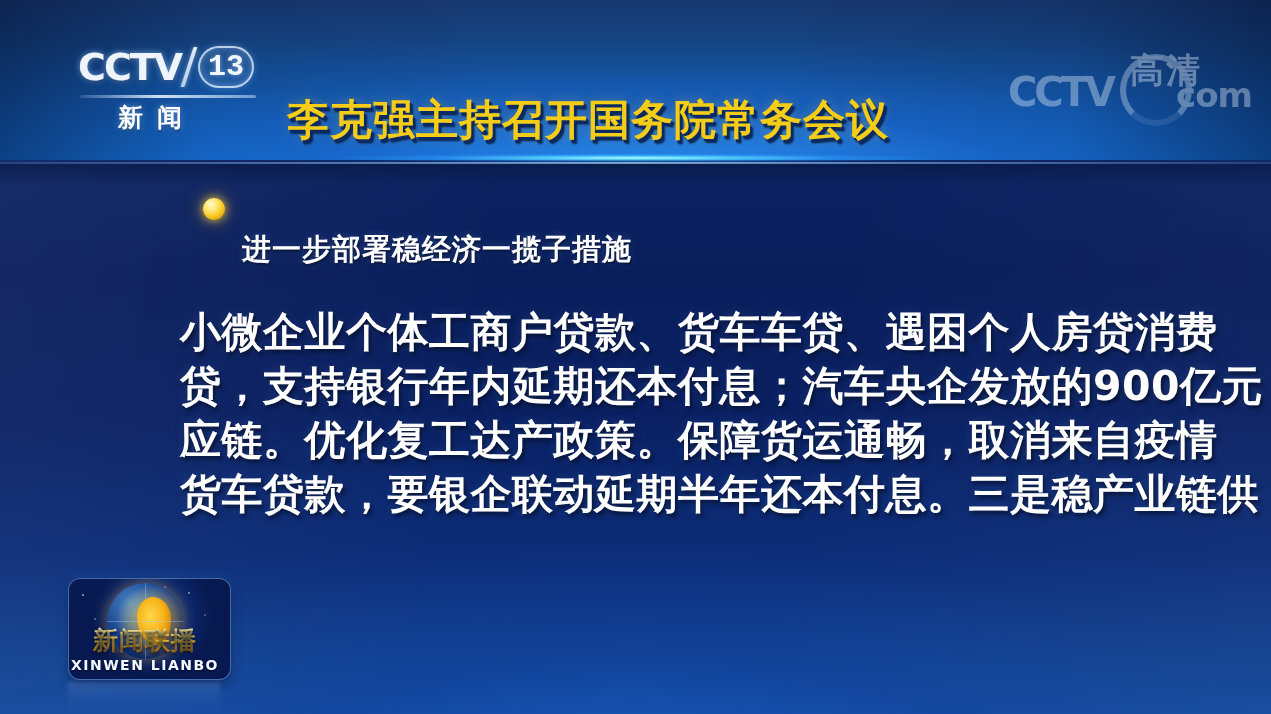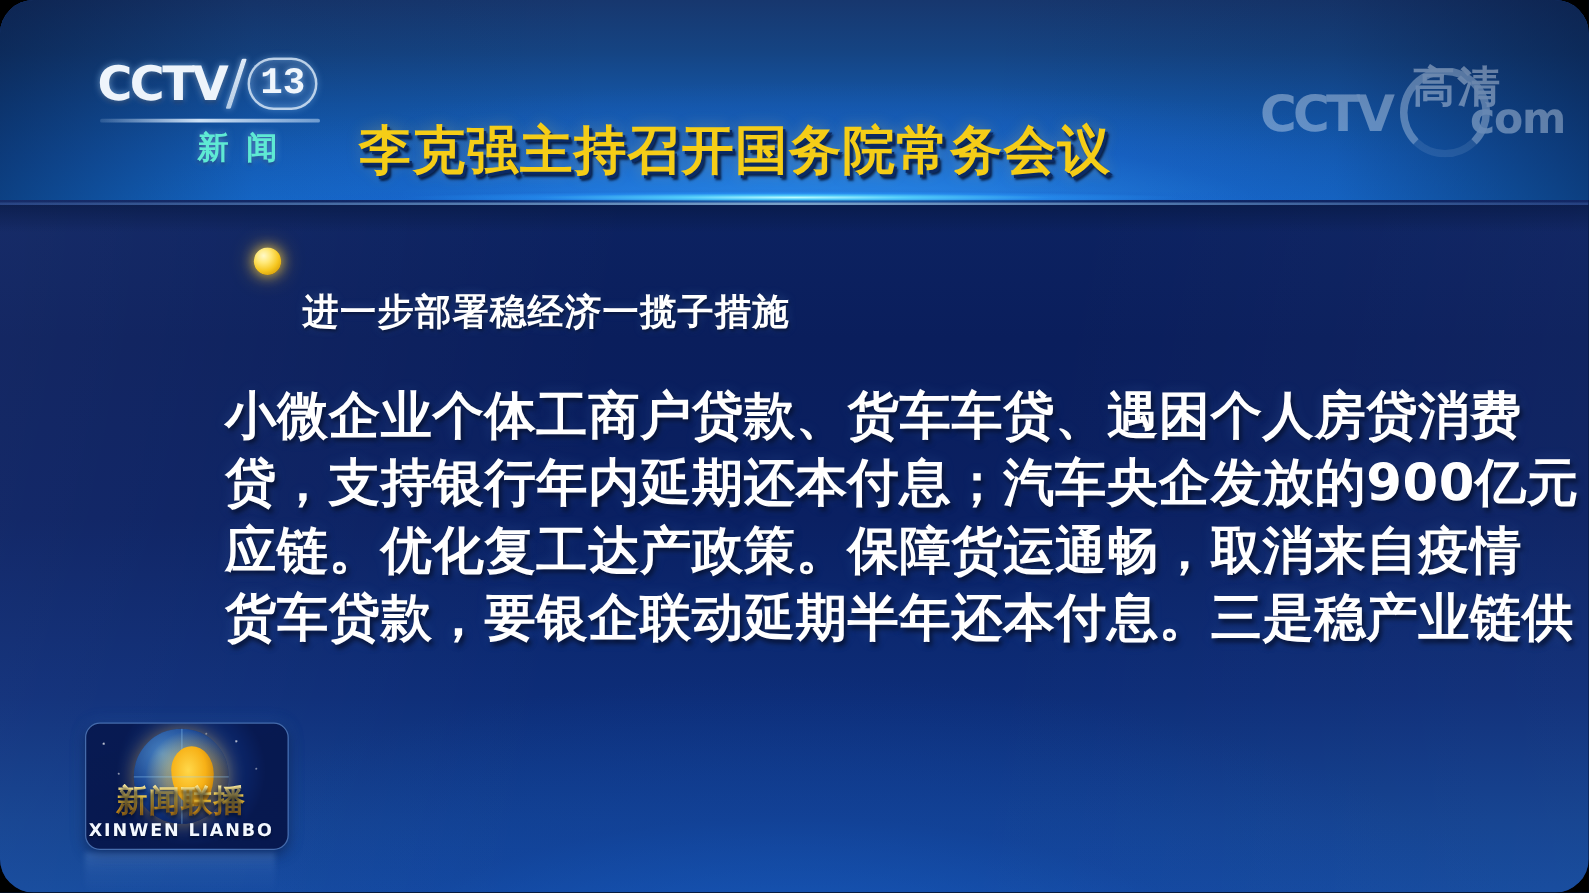--- a/index.html
+++ b/index.html
@@ -3,21 +3,20 @@
 <meta charset="utf-8">
 <style>
   html,body{margin:0;padding:0;background:#000;}
   *{box-sizing:border-box;}
   #screen{
     position:relative;
     width:1271px;height:714px;
     overflow:hidden;
     font-family:"DejaVu Sans","Liberation Sans",sans-serif;
     background:#0b2a66;
-    border-radius:27px;
   }
 
   
   .bg-lower{
     position:absolute;left:0;top:0;width:1271px;height:714px;
     background:
       radial-gradient(ellipse 900px 420px at 50% 118%, rgba(30,110,220,.70) 0%, rgba(20,70,170,.28) 45%, rgba(0,0,0,0) 72%),
       linear-gradient(180deg,
         #12306f 0%,
         #0d2463 18%,
@@ -99,22 +98,22 @@
     font-size:30px;font-weight:bold;color:#f0f6fc;line-height:30px;
     text-shadow:0 0 5px rgba(170,215,255,.6);
   }
   .cctv-rule{
     position:absolute;left:2px;top:50px;width:176px;height:3px;
     background:linear-gradient(90deg, rgba(200,225,250,.15) 0%, rgba(225,240,255,.9) 45%, rgba(200,225,250,.5) 100%);
     border-radius:2px;
   }
   .cctv-sub{
     position:absolute;left:26px;top:56px;width:132px;
-    text-align:right;
-    font-size:25px;font-weight:bold;color:#5eead4;
+    text-align:left;
+    font-size:25px;font-weight:bold;color:#ffffff;
     letter-spacing:14px;text-indent:14px;
     text-shadow:0 0 6px rgba(150,205,255,.55), 0 2px 3px rgba(0,20,60,.55);
   }
 
   
   #headline{
     position:absolute;left:287px;top:97px;
     font-size:42px;font-weight:bold;letter-spacing:1px;
     color:#f5cd17;
     text-shadow:

